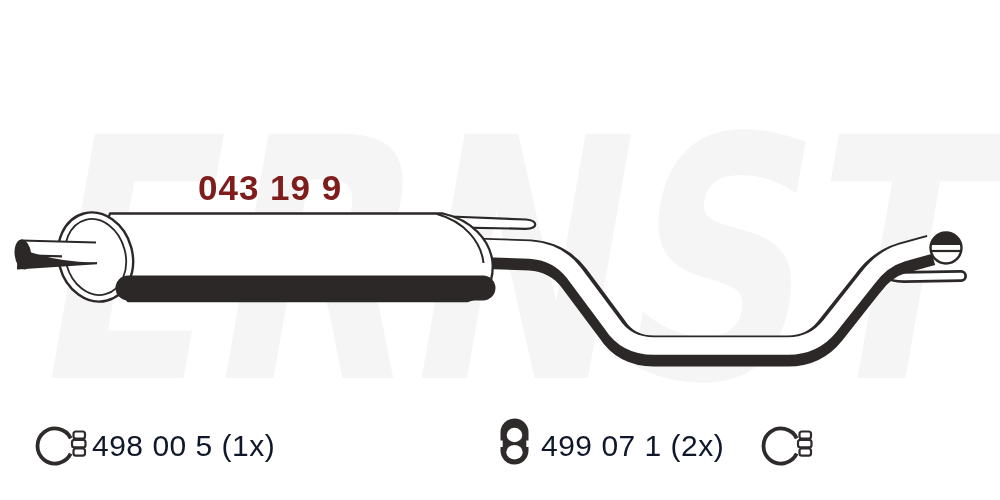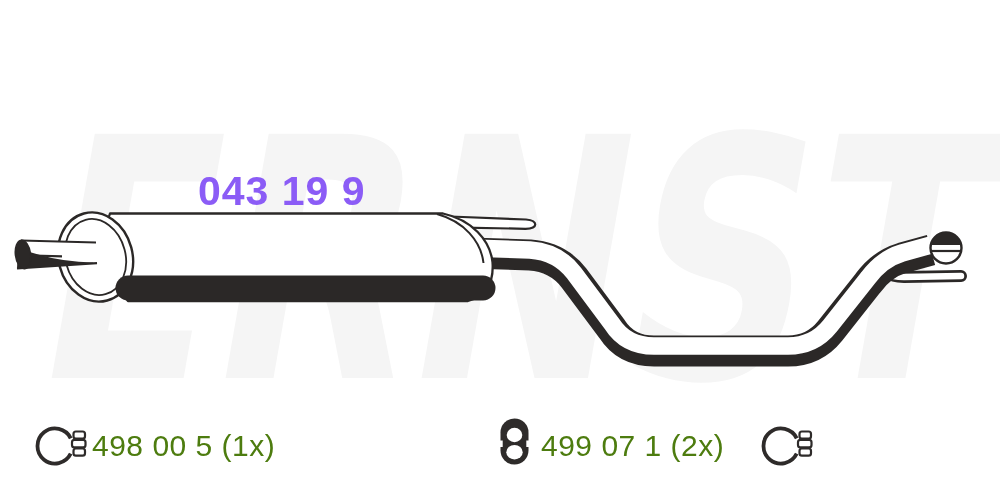--- a/index.html
+++ b/index.html
@@ -1,23 +1,23 @@
 <!DOCTYPE html>
 <html><head>
 <meta charset="utf-8">
 <title>Exhaust part diagram</title>
 <style>
   html,body{margin:0;padding:0;background:#fff;}
   .canvas{position:relative;width:1000px;height:500px;background:#ffffff;overflow:hidden;
           font-family:"Liberation Sans",sans-serif;}
   .canvas svg.diagram{position:absolute;left:0;top:0;}
-  .part-number{position:absolute;left:198px;top:168px;font-size:41px;font-weight:bold;
-               color:#8b5cf6;letter-spacing:1px;white-space:nowrap;}
+  .part-number{position:absolute;left:198px;top:168px;font-size:35px;font-weight:bold;
+               color:#7f1d1d;letter-spacing:1px;white-space:nowrap;}
   .legend-item{position:absolute;top:417px;display:flex;align-items:flex-start;}
-  .legend-item .label{font-size:30px;color:#4d7c0f;margin-top:12px;line-height:34px;
+  .legend-item .label{font-size:30px;color:#0f172a;margin-top:12px;line-height:34px;
                       white-space:nowrap;letter-spacing:0.5px;}
   #li1{left:28px;} #li3{left:754px;}
   #li1 .icon,#li3 .icon{margin-right:2px;}
   #li2{left:500px;justify-content:space-between;} #li2 .icon{margin-right:12px;margin-top:1px;}
 </style>
 </head>
 <body>
 
 <div class="canvas">
 

